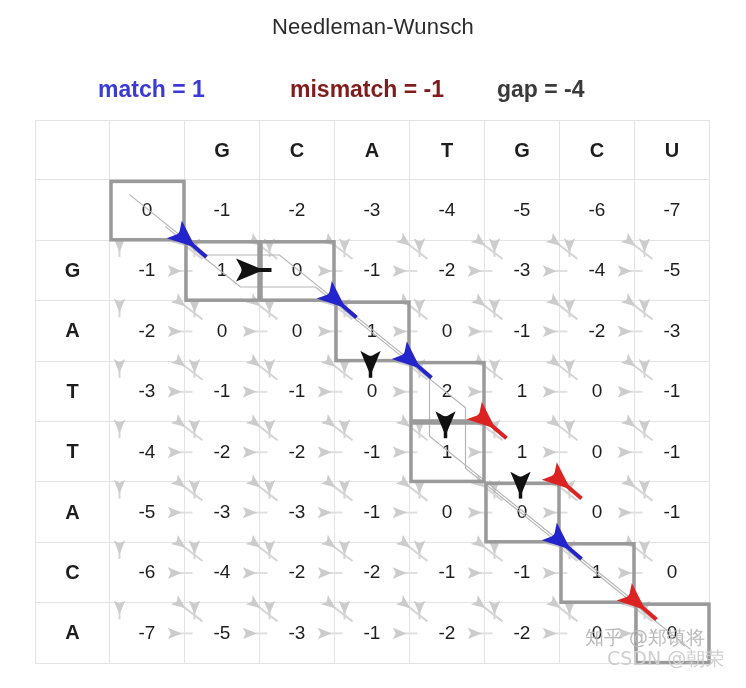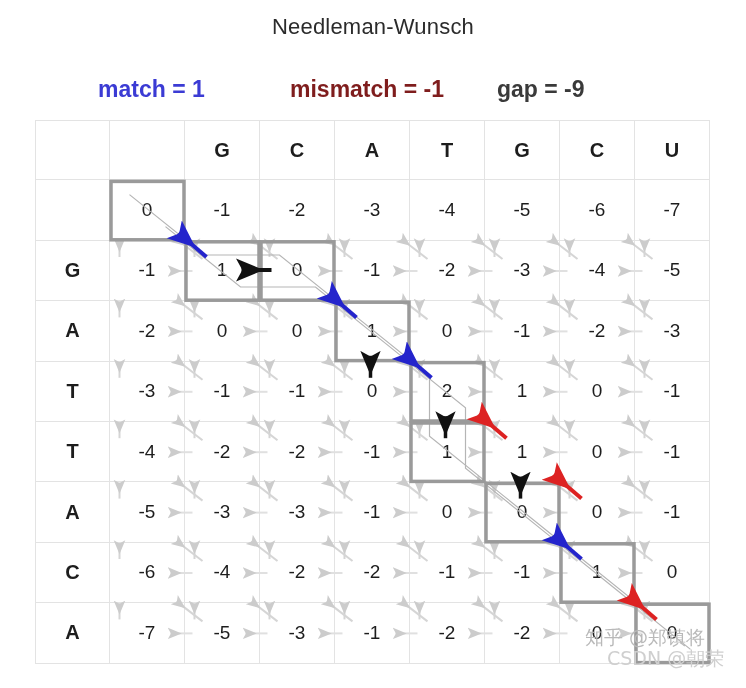--- a/index.html
+++ b/index.html
@@ -53,21 +53,21 @@
   #wm-csdn{left:607px;top:646px;color:#cfcfcf;}
 </style>
 </head>
 <body>
 
 <div id="title">Needleman-Wunsch</div>
 
 <div id="legend">
   <span class="legend-item" id="legend-match">match = 1</span>
   <span class="legend-item" id="legend-mismatch">mismatch = -1</span>
-  <span class="legend-item" id="legend-gap">gap = -9</span>
+  <span class="legend-item" id="legend-gap">gap = -4</span>
 </div>
 
 <div id="grid">
     <div class="cell hdr firstrow firstcol" style="left: 0px; top: 0px; width: 75px; height: 60.4px;"></div>
     <div class="cell hdr firstrow" style="left: 75px; top: 0px; width: 75px; height: 60.4px;"></div>
     <div class="cell hdr firstrow" style="left: 150px; top: 0px; width: 75px; height: 60.4px;">G</div>
     <div class="cell hdr firstrow" style="left: 225px; top: 0px; width: 75px; height: 60.4px;">C</div>
     <div class="cell hdr firstrow" style="left: 300px; top: 0px; width: 75px; height: 60.4px;">A</div>
     <div class="cell hdr firstrow" style="left: 375px; top: 0px; width: 75px; height: 60.4px;">T</div>
     <div class="cell hdr firstrow" style="left: 450px; top: 0px; width: 75px; height: 60.4px;">G</div>

